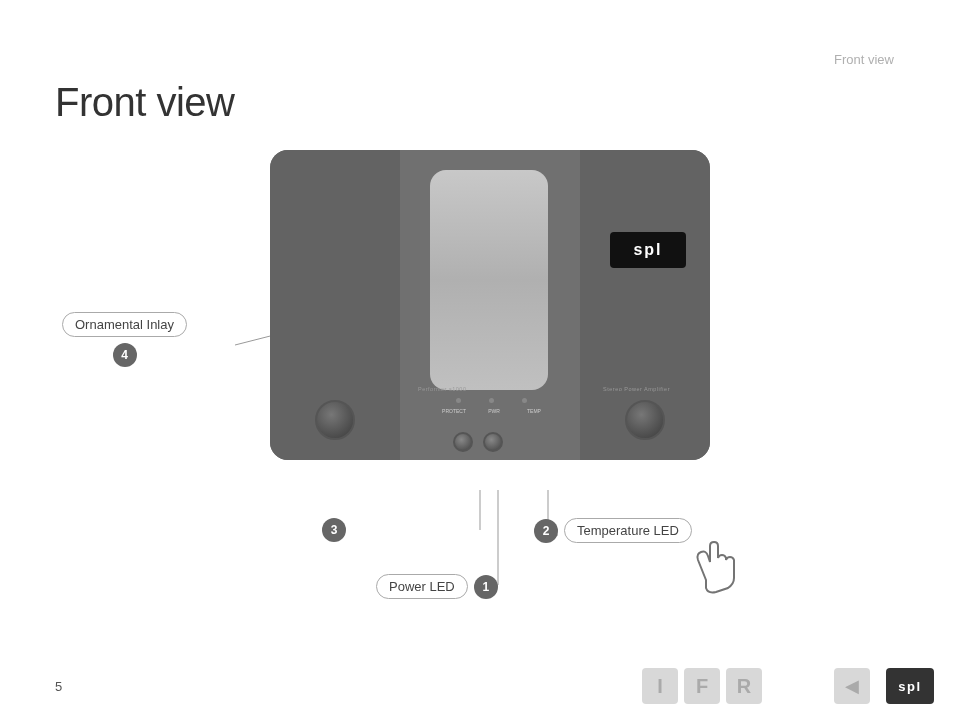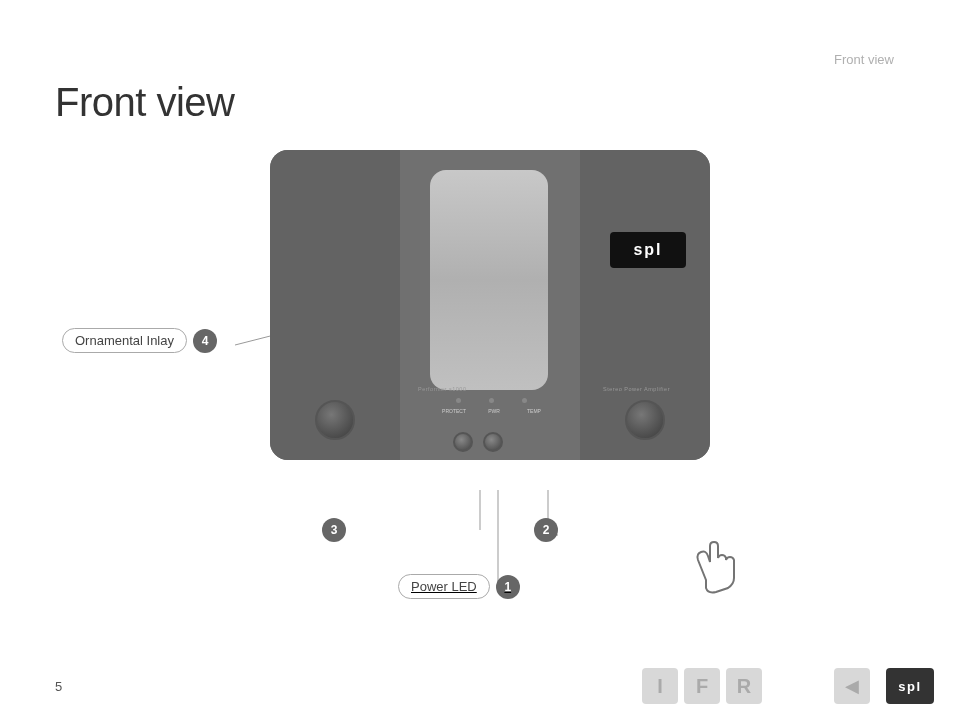--- a/index.html
+++ b/index.html
@@ -239,41 +239,41 @@
       font-size: 12px;
       font-weight: bold;
       display: flex;
       align-items: center;
       justify-content: center;
       flex-shrink: 0;
     }
 
     
     .ann-ornamental {
-      top: 328px;
+      top: 312px;
       left: 62px;
+      flex-direction: column;
     }
 
     
     .ann-protection {
       top: 518px;
       left: 322px;
     }
 
     
     .ann-temperature {
       top: 518px;
       left: 534px;
     }
 
     
     .ann-power {
       top: 574px;
-      left: 398px;
-      text-decoration: underline;
+      left: 376px;
     }
 
     
     .lines-svg {
       position: absolute;
       top: 0;
       left: 0;
       width: 954px;
       height: 716px;
       pointer-events: none;
@@ -411,20 +411,21 @@
   <div class="annotation-pill">Ornamental Inlay</div>
   <div class="annotation-badge">4</div>
 </div>
 
 <div class="annotation ann-protection">
   <div class="annotation-badge">3</div>
 </div>
 
 <div class="annotation ann-temperature">
   <div class="annotation-badge">2</div>
+  <div class="annotation-pill">Temperature LED</div>
 </div>
 
 <div class="annotation ann-power">
   <div class="annotation-pill">Power LED</div>
   <div class="annotation-badge">1</div>
 </div>
 
 <div class="hand-cursor">
   <svg viewBox="0 0 60 70" xmlns="http://www.w3.org/2000/svg" fill="none">
 

